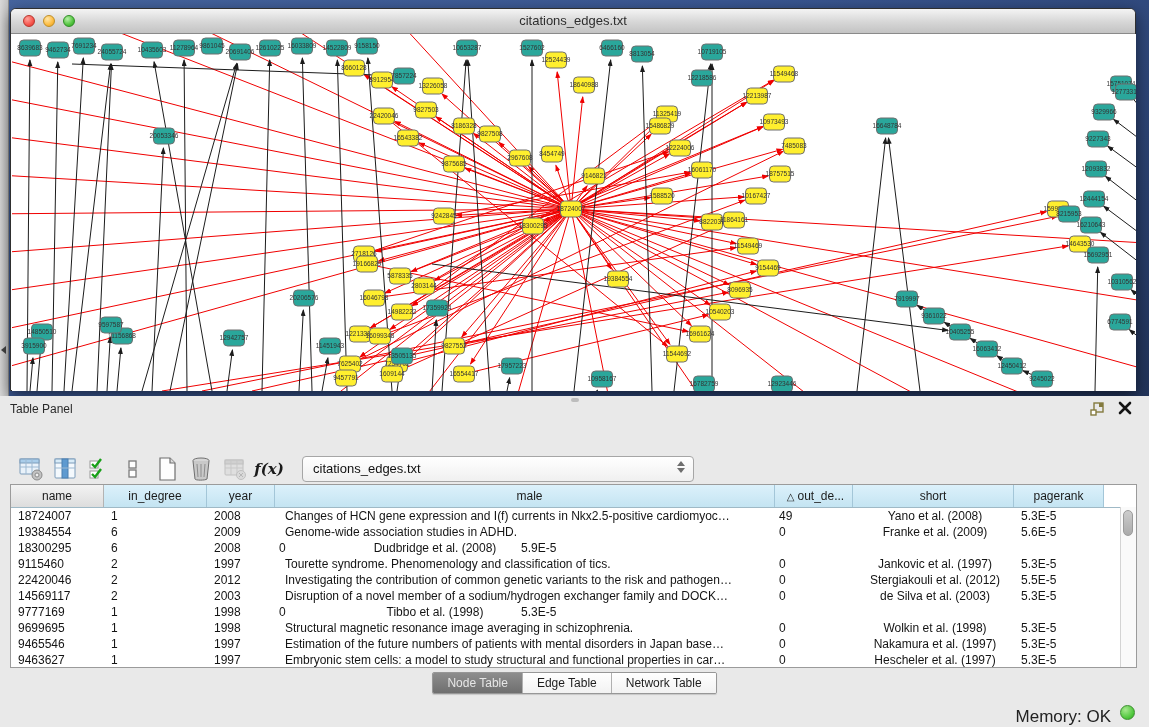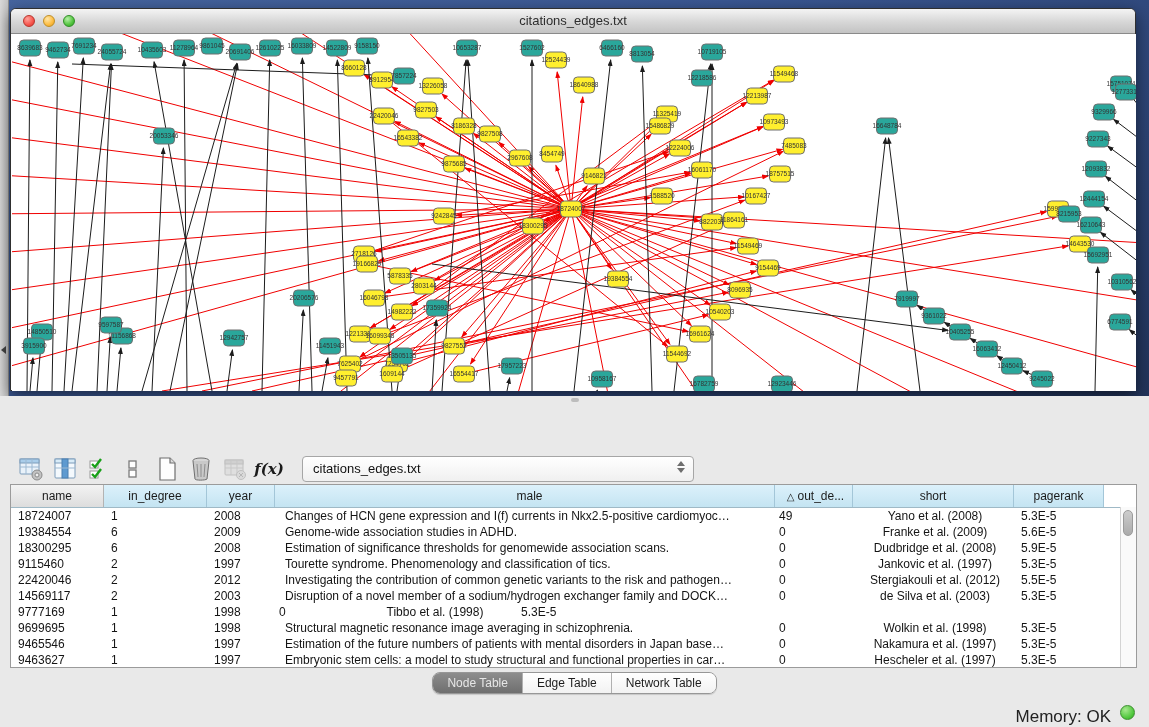--- a/index.html
+++ b/index.html
@@ -59,21 +59,21 @@
   .tr{display:flex;height:16px;align-items:center;font-size:12px;color:#141414;cursor:default;}
   .td{box-sizing:border-box;white-space:nowrap;overflow:hidden;padding:0 4px 0 7px;}
   .c0{width:93px;}.c1{width:103px;}.c2{width:68px;}.c3{width:500px;padding-left:10px;}
   .c4{width:78px;padding-left:4px;}.c5{width:161px;text-align:center;}.c6{width:90px;}
   .vscroll{position:absolute;right:0;top:22px;bottom:0;width:15px;background:#fafafa;border-left:1px solid #d4d4d4;}
   .vthumb{position:absolute;left:2px;top:3px;width:10px;height:26px;border-radius:6px;
     background:linear-gradient(#cdcdcd,#ababab);border:1px solid #9b9b9b;box-sizing:border-box;}
 
   
   .tabbar{position:absolute;left:0;top:276px;width:100%;display:flex;justify-content:center;}
-  .seg{display:flex;border:1px solid #979797;border-radius:8px;overflow:hidden;
+  .seg{display:flex;border:1px solid #979797;border-radius:2px;overflow:hidden;
     box-shadow:0 1px 1px rgba(0,0,0,.15);}
   .seg-btn{padding:3px 14px;font-size:12px;color:#1d1d1d;background:linear-gradient(#ffffff,#f2f2f2);
     border-right:1px solid #b0b0b0;cursor:pointer;}
   .seg-btn:last-child{border-right:none;}
   .seg-btn.active{background:linear-gradient(#8d8d8d,#6f6f6f);color:#e6e6e6;}
 
   
   .statusbar{position:absolute;left:0;bottom:0;width:100%;height:27px;}
   .mem{position:absolute;right:38px;top:7px;font-size:17px;color:#222;}
   .mem-dot{position:absolute;right:14px;top:5px;width:15px;height:15px;border-radius:50%;
@@ -669,20 +669,35 @@
             </g>
           </g>
       </svg>
     </div>
   </div>
 </div>
 
 <div class="table-panel">
   <div class="split-handle"></div>
 
+  <div class="panel-header">
+    <span class="panel-title">Table Panel</span>
+    <span class="float-btn">
+      <svg width="16" height="16" viewBox="0 0 16 16">
+        <rect x="5" y="2" width="9" height="9" fill="none" stroke="#837a3e" stroke-width="1.4"></rect>
+        <rect x="2" y="9" width="5" height="5" fill="#fff" stroke="#837a3e" stroke-width="1.4"></rect>
+        <rect x="10" y="2" width="4" height="4" fill="#837a3e"></rect>
+      </svg>
+    </span>
+    <span class="close-btn">
+      <svg width="16" height="16" viewBox="0 0 16 16">
+        <path d="M3,3 L13,13 M13,3 L3,13" stroke="#141414" stroke-width="2.6" stroke-linecap="round"></path>
+      </svg>
+    </span>
+  </div>
 
   <div class="toolbar">
     <span class="tool-btn">
       <svg width="26" height="26" viewBox="0 0 26 26">
         <rect x="2" y="3" width="19" height="15" rx="1" fill="#e9f2fa" stroke="#7d9cba"></rect>
         <rect x="2" y="3" width="19" height="4" fill="#a9cdea" stroke="#7d9cba"></rect>
         <path d="M8,3 V18 M14,3 V18 M2,11 H21" stroke="#9db9d2" fill="none"></path>
         <circle cx="19" cy="19" r="5" fill="#c2c2c2" stroke="#8a8a8a"></circle>
         <circle cx="19" cy="19" r="2" fill="#efefef" stroke="#8a8a8a"></circle>
       </svg>
@@ -784,21 +799,20 @@
           <div class="td c2">2009</div>
           <div class="td c3">Genome-wide association studies in ADHD.</div>
           <div class="td c4">0</div>
           <div class="td c5">Franke et al. (2009)</div>
           <div class="td c6">5.6E-5</div>
         </div>
         <div class="tr">
           <div class="td c0">18300295</div>
           <div class="td c1">6</div>
           <div class="td c2">2008</div>
-          <div class="td c3">Estimation of significance thresholds for genomewide association scans.</div>
           <div class="td c4">0</div>
           <div class="td c5">Dudbridge et al. (2008)</div>
           <div class="td c6">5.9E-5</div>
         </div>
         <div class="tr">
           <div class="td c0">9115460</div>
           <div class="td c1">2</div>
           <div class="td c2">1997</div>
           <div class="td c3">Tourette syndrome. Phenomenology and classification of tics.</div>
           <div class="td c4">0</div>

